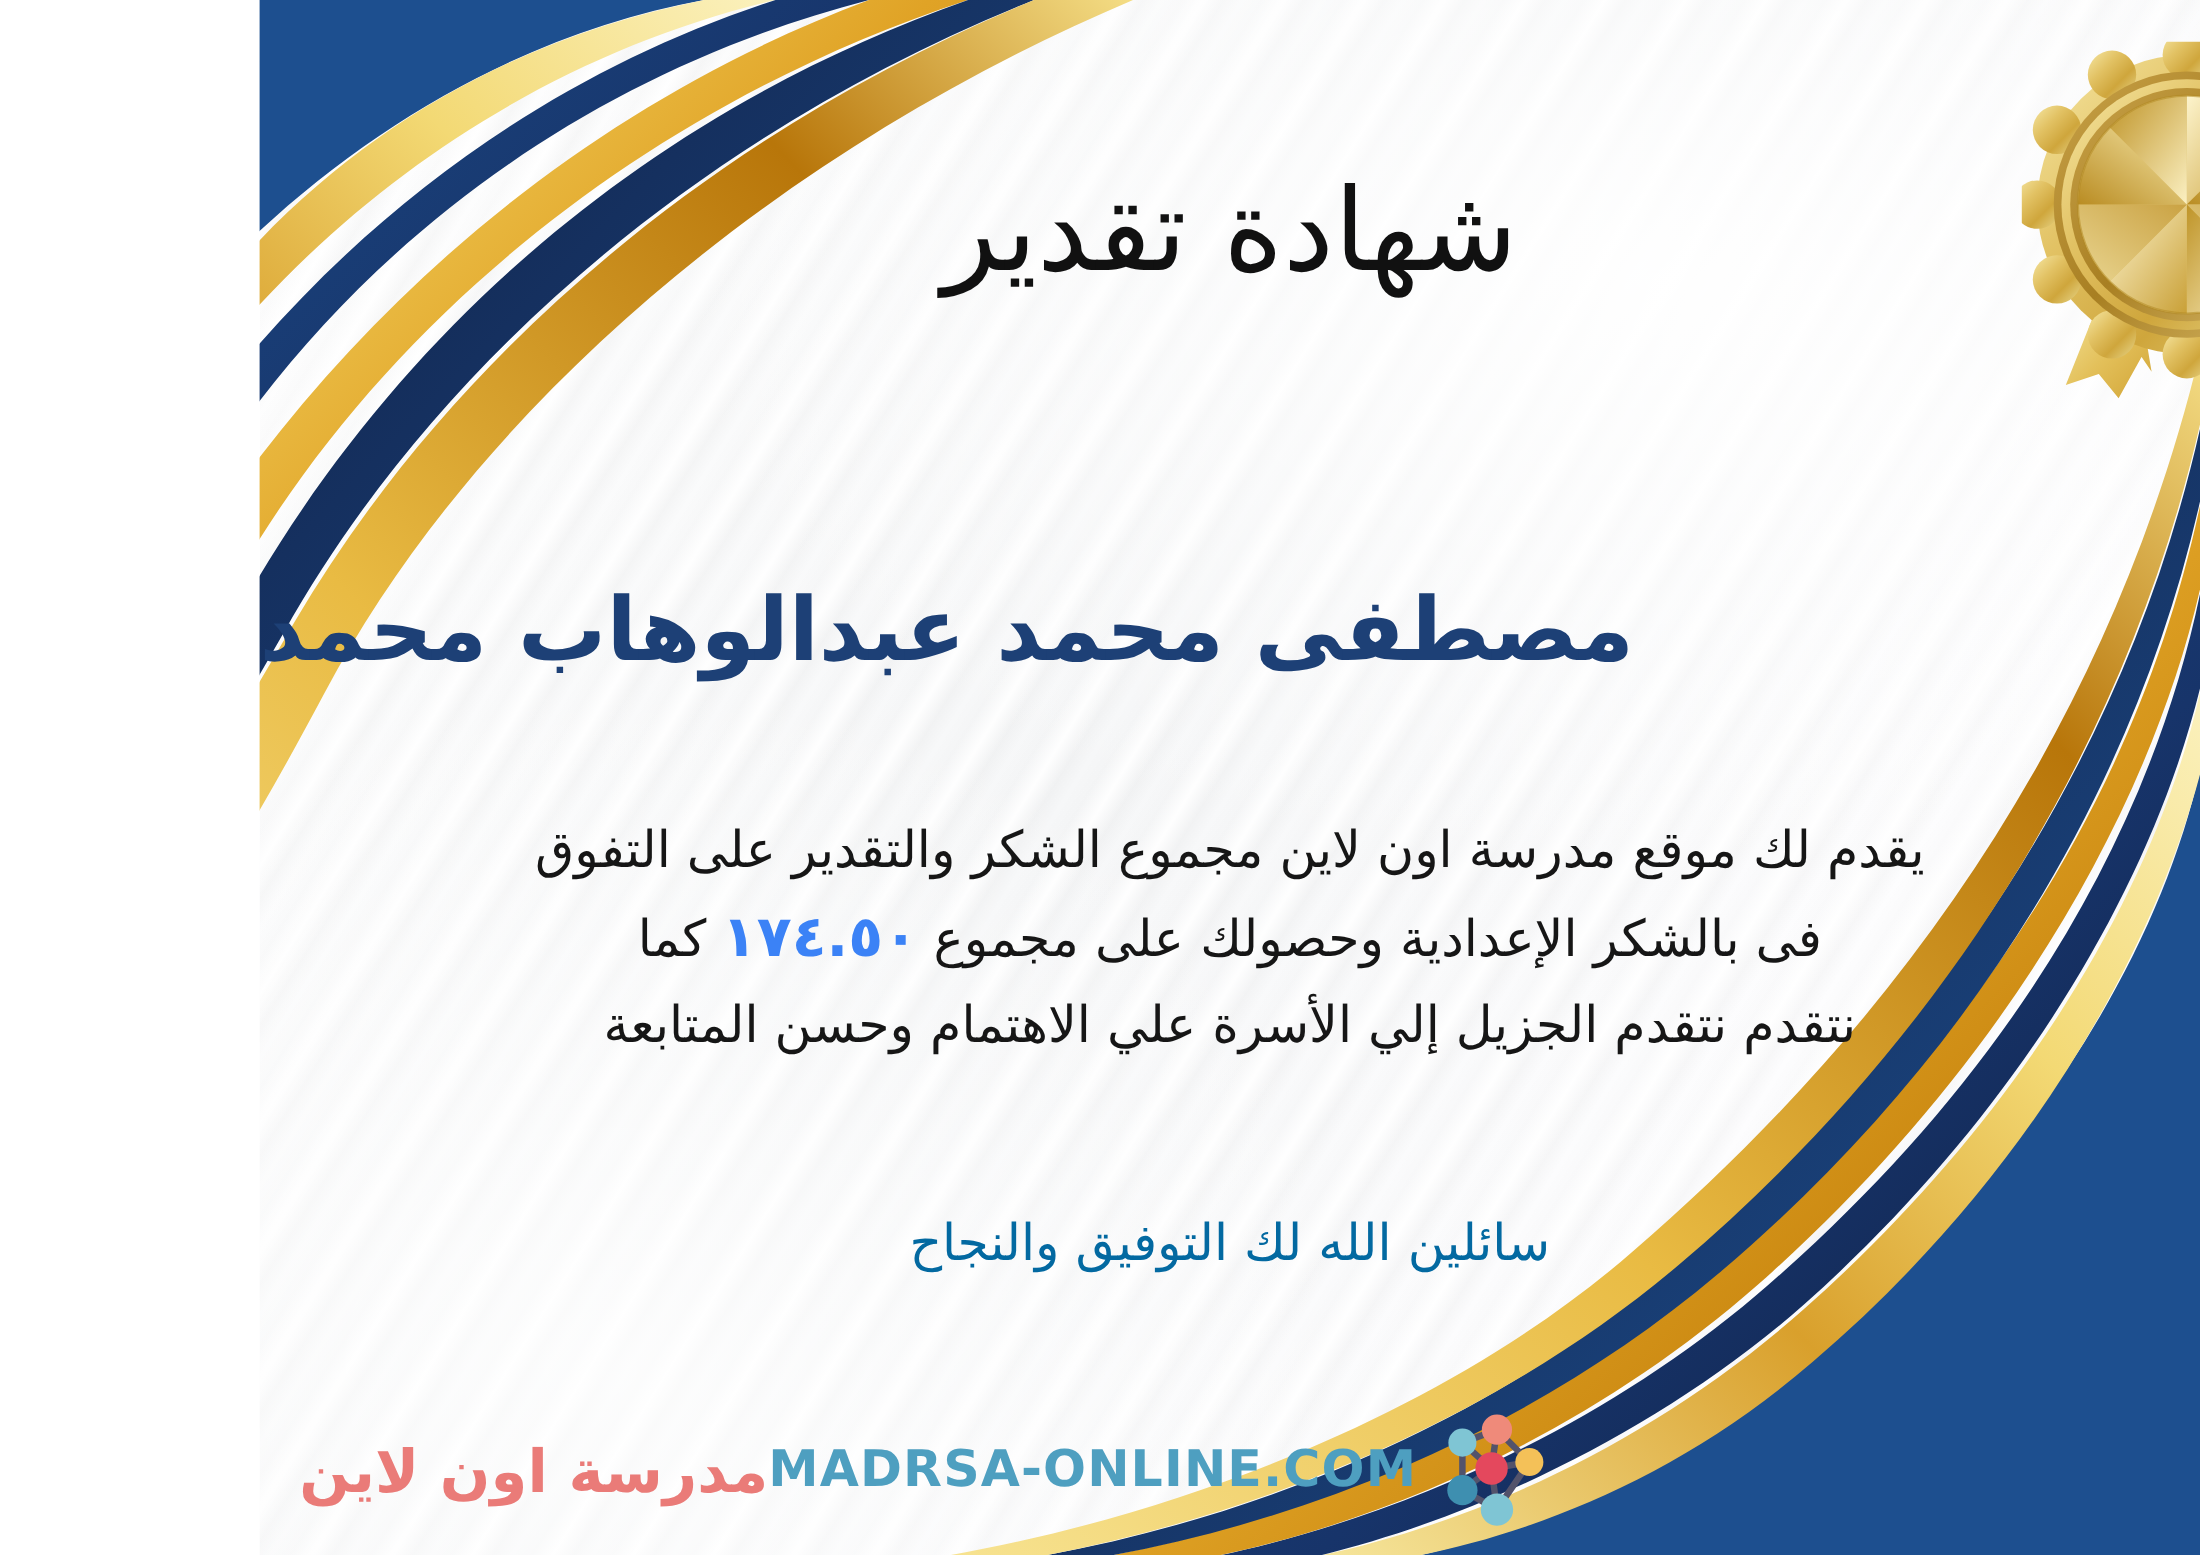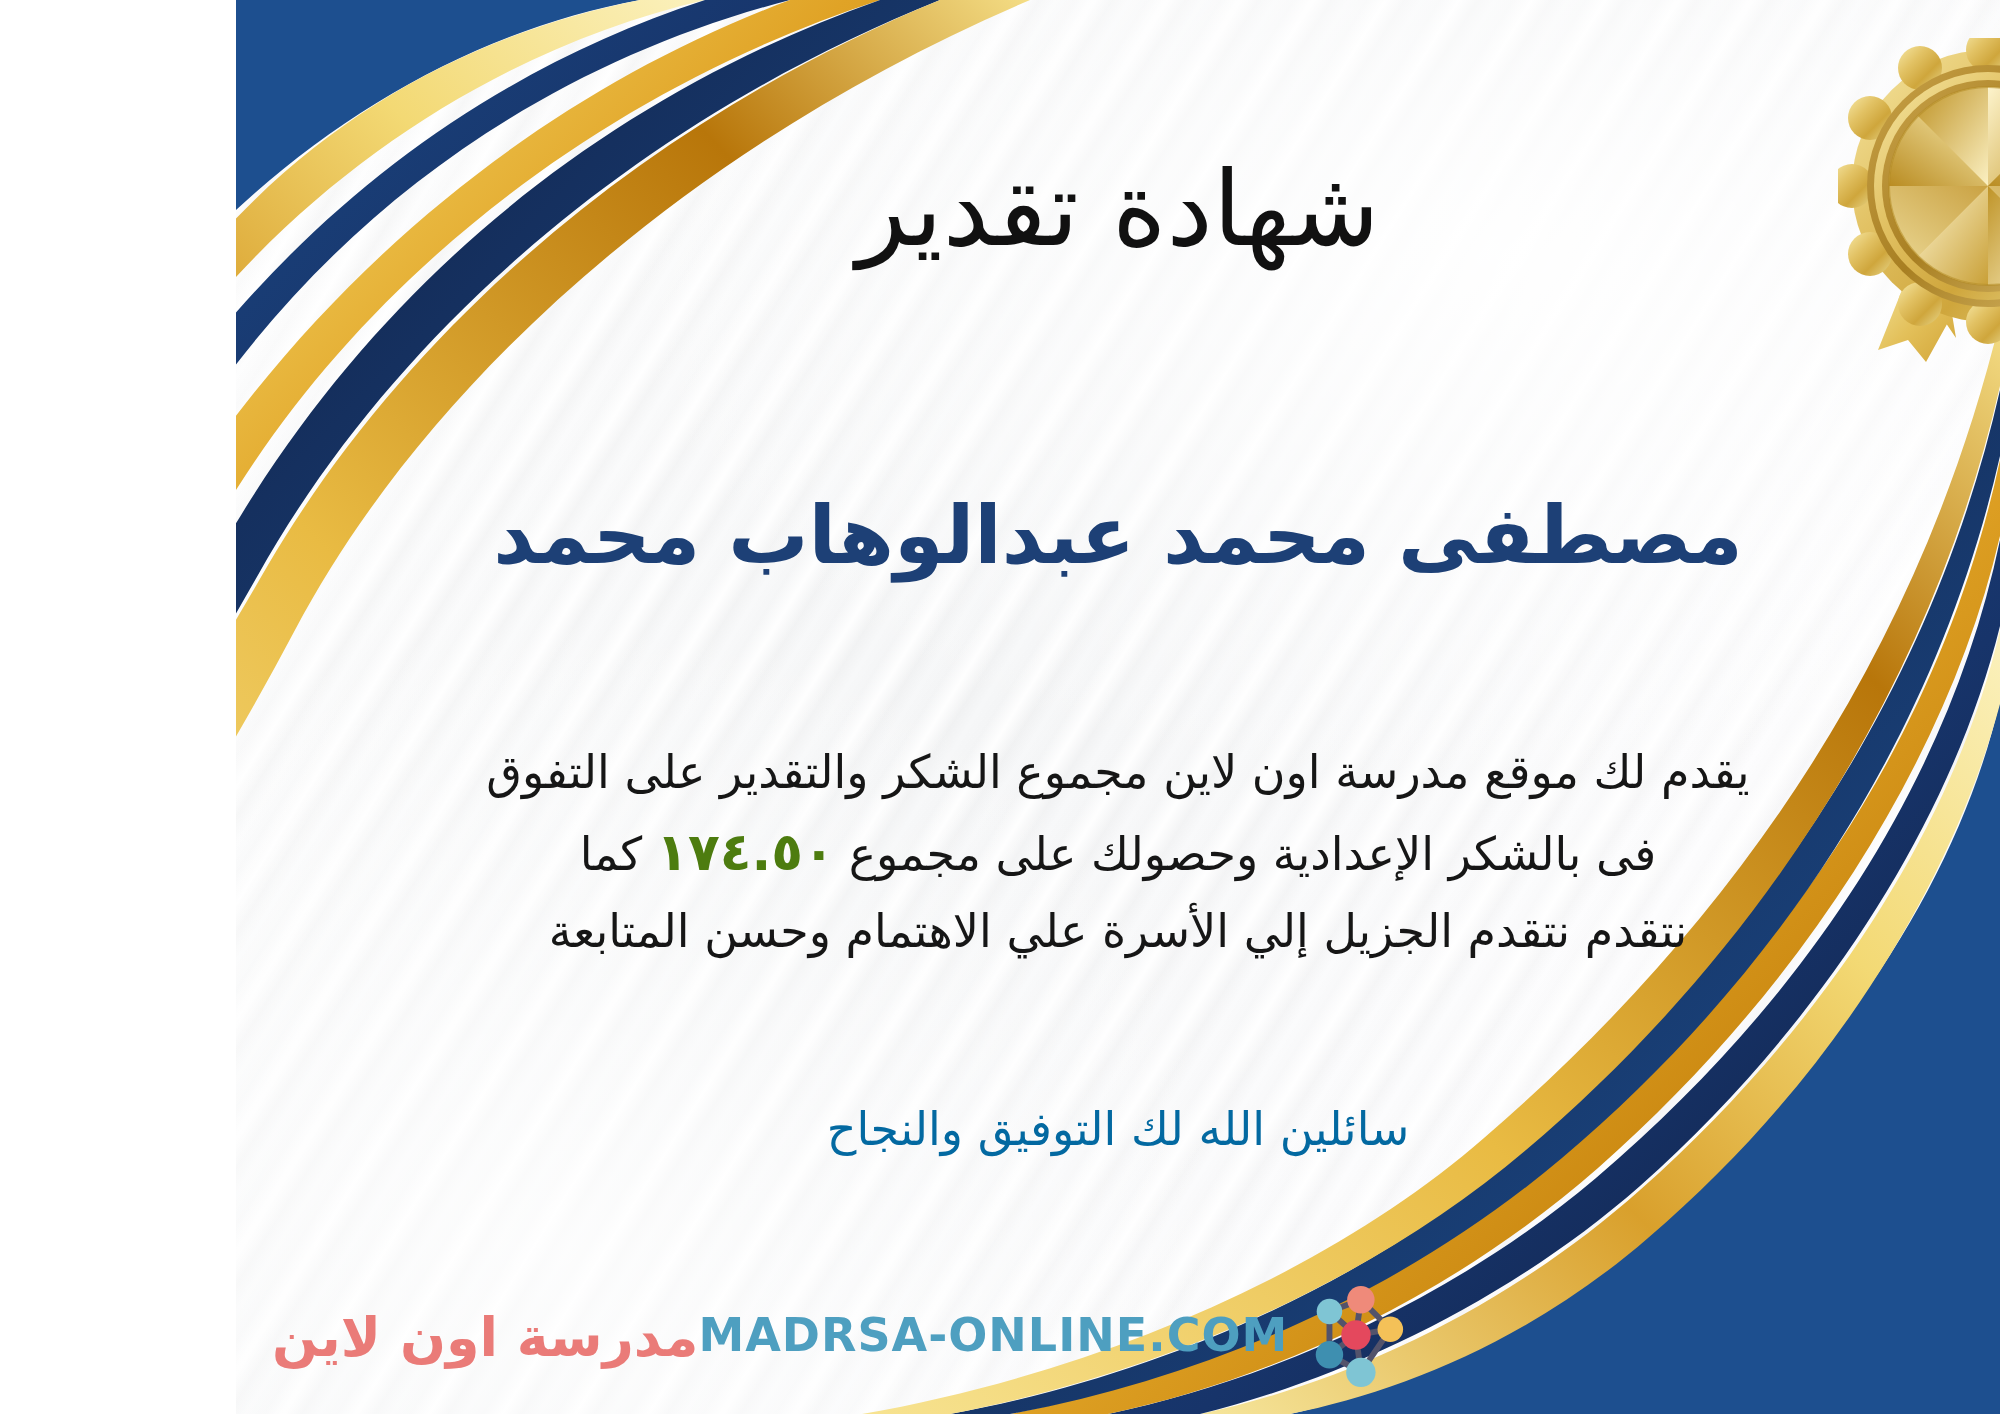--- a/index.html
+++ b/index.html
@@ -68,24 +68,24 @@
     font-size: 104px;
     font-weight: 400;
     color: #111111;
     letter-spacing: 1px;
     line-height: 1.15;
     direction: rtl;
   }
 
   .recipient-name {
     position: absolute;
-    top: 488px;
+    top: 525px;
     left: 0;
     right: 0;
-    text-align: center;
+    text-align: left;
     font-size: 80px;
     font-weight: 700;
     color: #1d4076;
     line-height: 1.2;
     direction: rtl;
   }
 
   .body-block {
     position: absolute;
     top: 735px;
@@ -96,21 +96,21 @@
     color: #161616;
     font-size: 46px;
     line-height: 1.62;
     font-weight: 400;
   }
   .body-line {
     display: block;
     white-space: nowrap;
   }
   .score {
-    color: #4d7c0f;
+    color: #3b82f6;
     font-weight: 700;
     font-size: 52px;
     padding: 0 14px;
     letter-spacing: 1px;
   }
 
   .closing-line {
     position: absolute;
     top: 1095px;
     left: 0;

